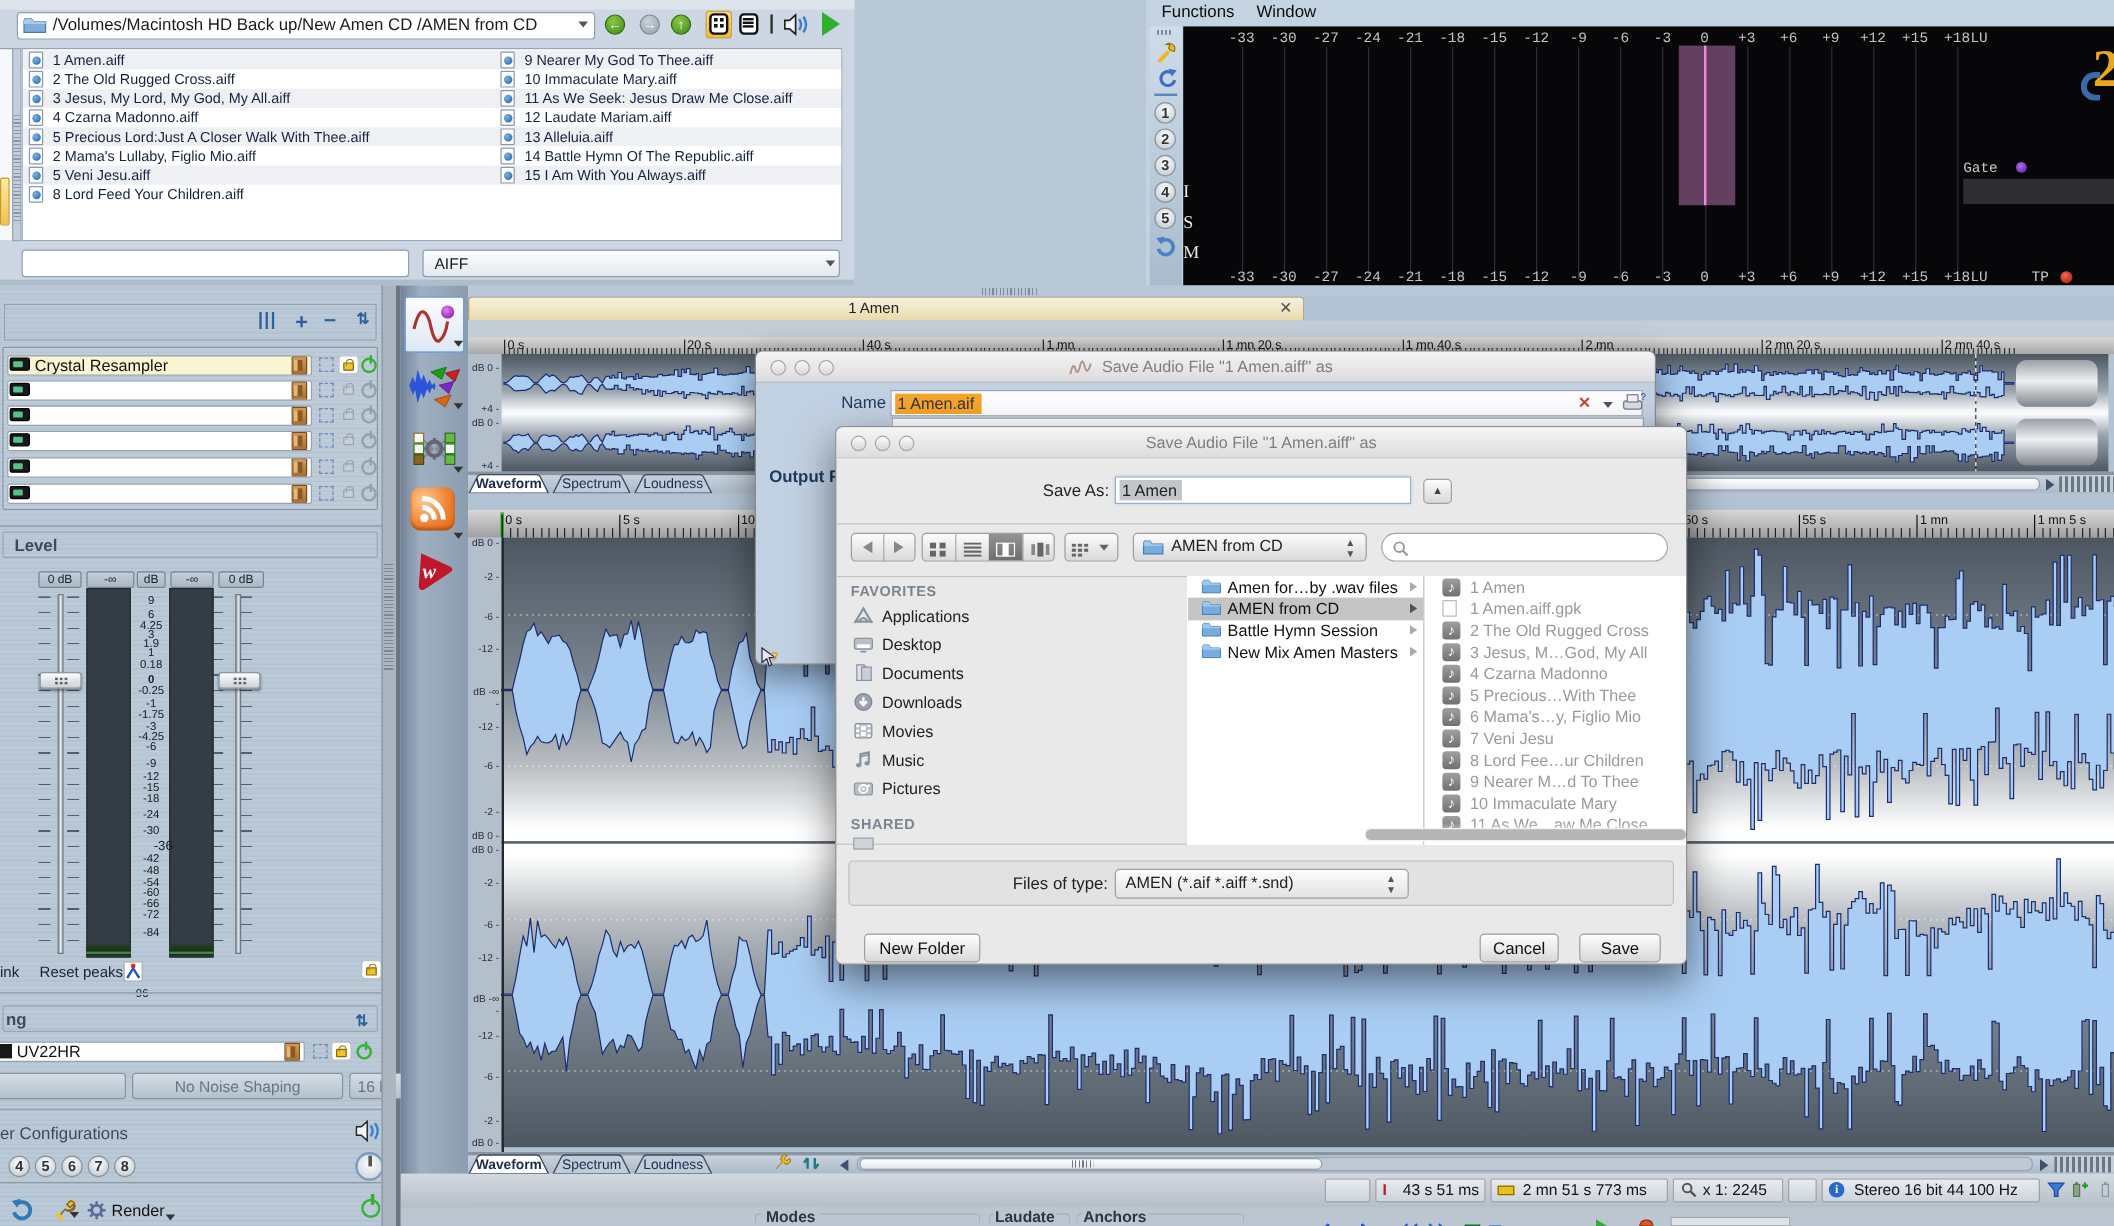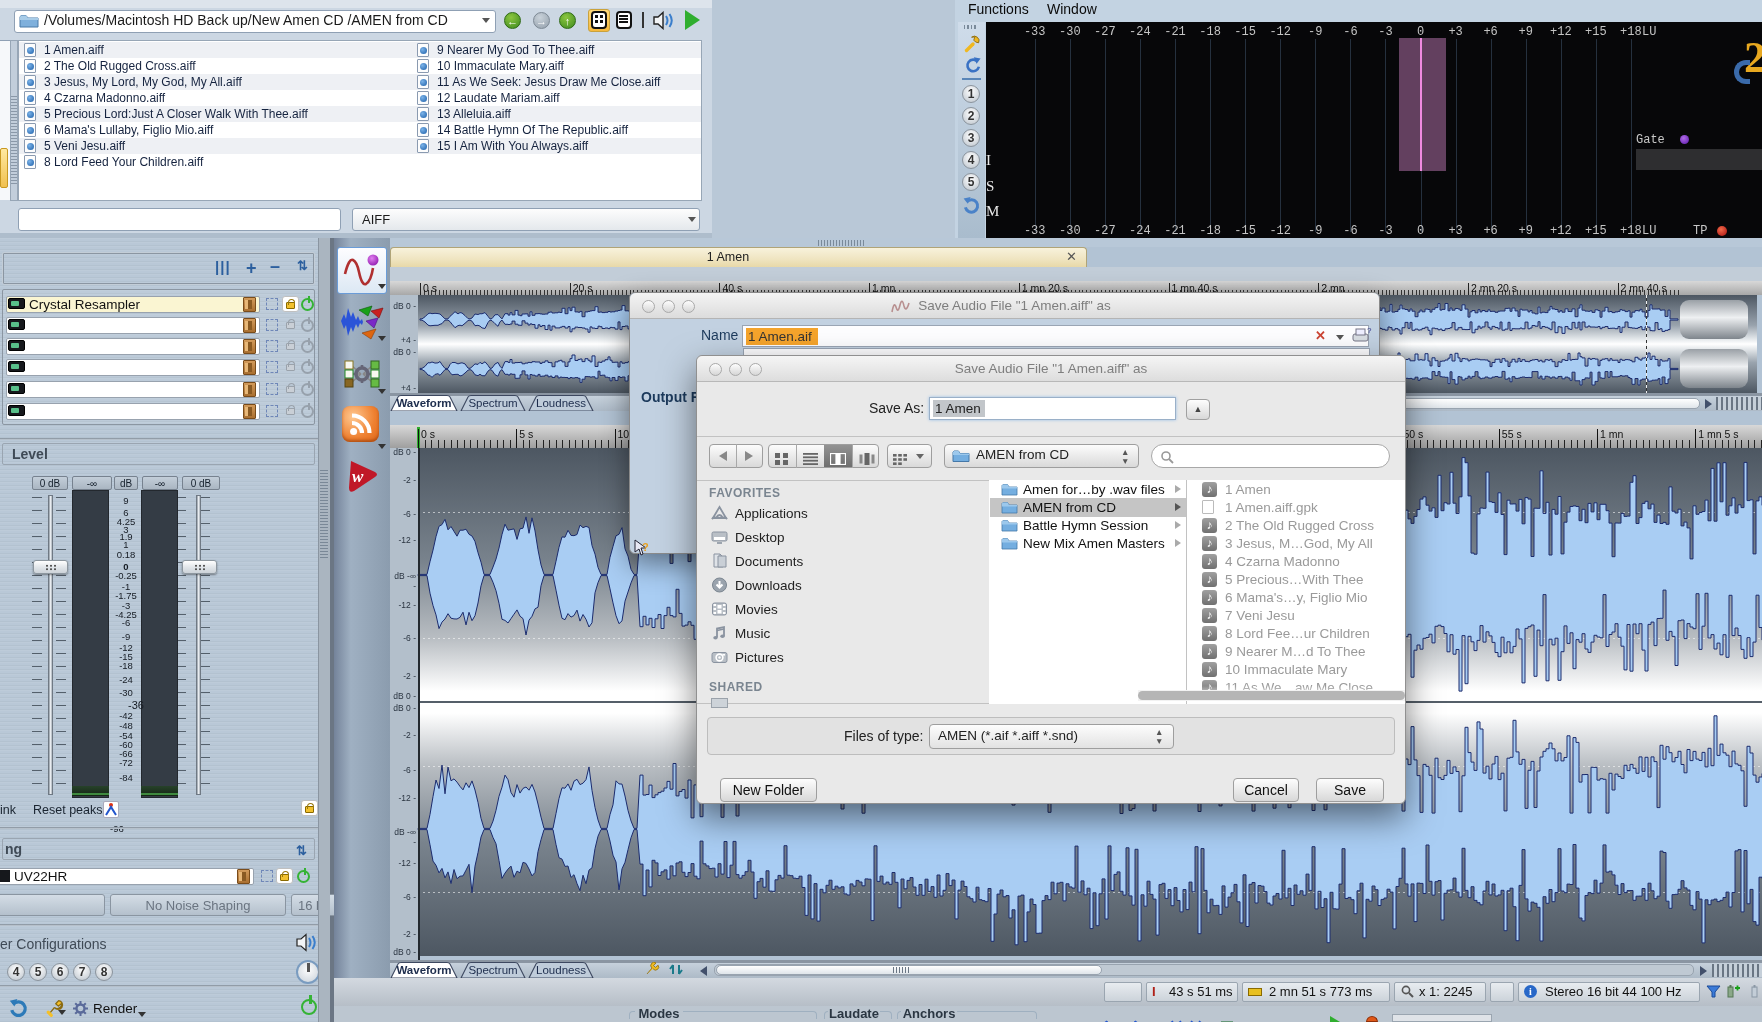--- a/index.html
+++ b/index.html
@@ -94,21 +94,21 @@
   <div class="abs" style="left:19px;top:74px;width:393px;height:16px;background:#eef0f4"></div>
   <div class="frow flist" style="left:22px;top:74px">3 Jesus, My Lord, My God, My All.aiff</div>
   <div class="row-ic" style="left:24px;top:75px"></div>
   <div class="abs" style="left:19px;top:90px;width:393px;height:16px;background:#ffffff"></div>
   <div class="frow flist" style="left:22px;top:90px">4 Czarna Madonno.aiff</div>
   <div class="row-ic" style="left:24px;top:91px"></div>
   <div class="abs" style="left:19px;top:106px;width:393px;height:16px;background:#eef0f4"></div>
   <div class="frow flist" style="left:22px;top:106px">5 Precious Lord:Just A Closer Walk With Thee.aiff</div>
   <div class="row-ic" style="left:24px;top:107px"></div>
   <div class="abs" style="left:19px;top:122px;width:393px;height:16px;background:#ffffff"></div>
-  <div class="frow flist" style="left:22px;top:122px">6 Mama's Lullaby, Figlio Mio.aiff</div>
+  <div class="frow flist" style="left:22px;top:122px">2 Mama's Lullaby, Figlio Mio.aiff</div>
   <div class="row-ic" style="left:24px;top:123px"></div>
   <div class="abs" style="left:19px;top:138px;width:393px;height:16px;background:#eef0f4"></div>
   <div class="frow flist" style="left:22px;top:138px">5 Veni Jesu.aiff</div>
   <div class="row-ic" style="left:24px;top:139px"></div>
   <div class="abs" style="left:19px;top:154px;width:393px;height:16px;background:#ffffff"></div>
   <div class="frow flist" style="left:22px;top:154px">8 Lord Feed Your Children.aiff</div>
   <div class="row-ic" style="left:24px;top:155px"></div>
   <div class="abs" style="left:412px;top:42px;width:289px;height:16px;background:#eef0f4"></div>
   <div class="frow flist" style="left:415px;top:42px">9 Nearer My God To Thee.aiff</div>
   <div class="row-ic" style="left:417px;top:43px"></div>

